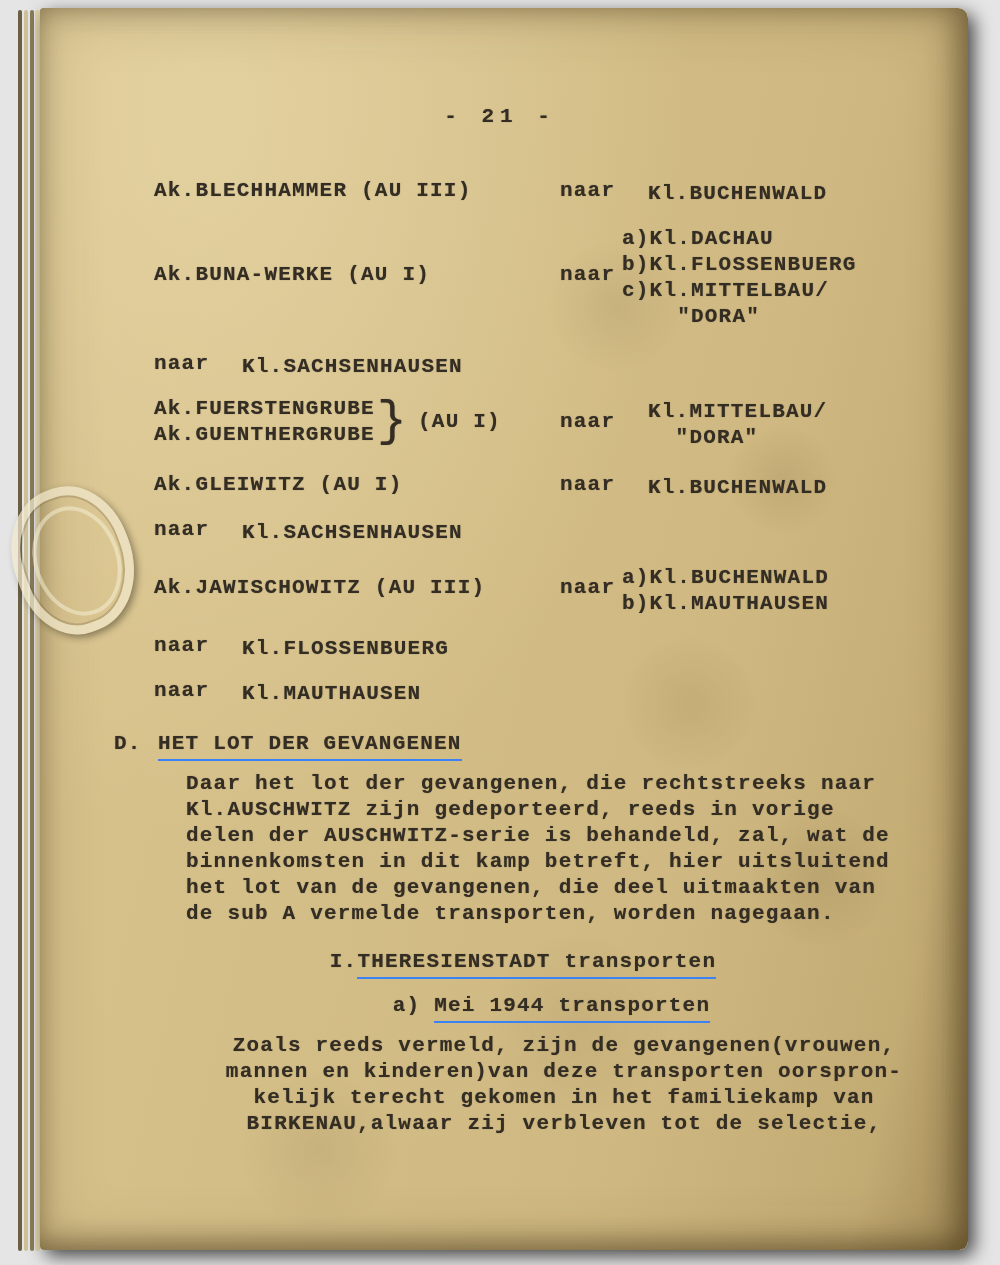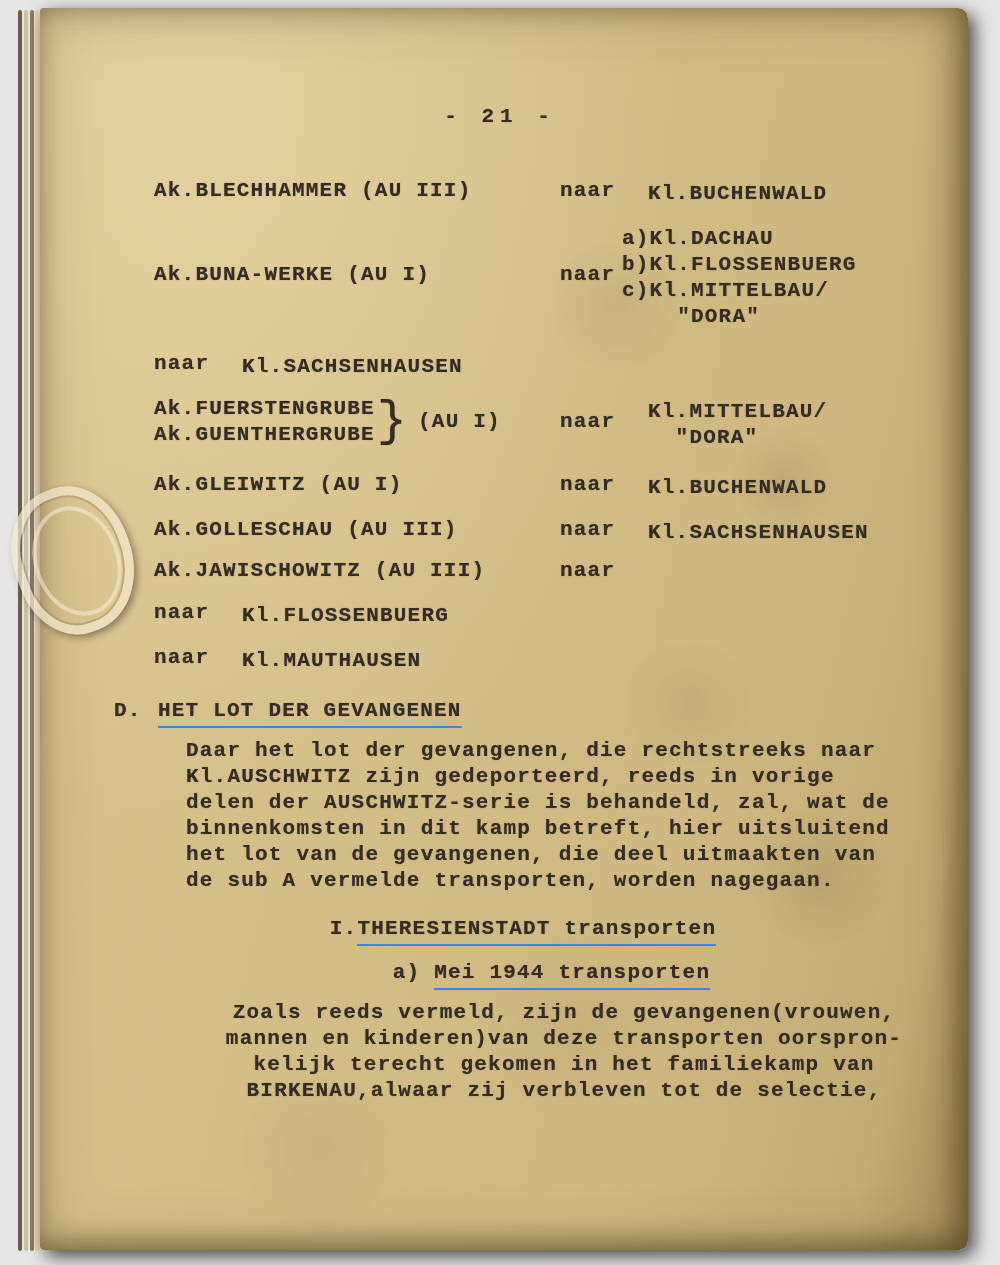--- a/index.html
+++ b/index.html
@@ -138,28 +138,29 @@
   "DORA"</span>
       </div>
 
       <div class="trow">
         <span class="c-camp">Ak.GLEIWITZ (AU I)</span>
         <span class="c-naar">naar</span>
         <span class="c-dest plain">Kl.BUCHENWALD</span>
       </div>
 
       <div class="trow">
-        <span class="c-camp">Ak.GOLLESCHAU (AU III)</span>
         <span class="c-naar">naar</span>
         <span class="c-dest plain">Kl.SACHSENHAUSEN</span>
       </div>
 
       <div class="trow">
         <span class="c-camp">Ak.JAWISCHOWITZ (AU III)</span>
         <span class="c-naar">naar</span>
+        <span class="c-dest">a)Kl.BUCHENWALD
+b)Kl.MAUTHAUSEN</span>
       </div>
 
       <div class="trow">
         <span class="c-naar">naar</span>
         <span class="c-dest plain">Kl.FLOSSENBUERG</span>
       </div>
 
       <div class="trow">
         <span class="c-naar">naar</span>
         <span class="c-dest plain">Kl.MAUTHAUSEN</span>

